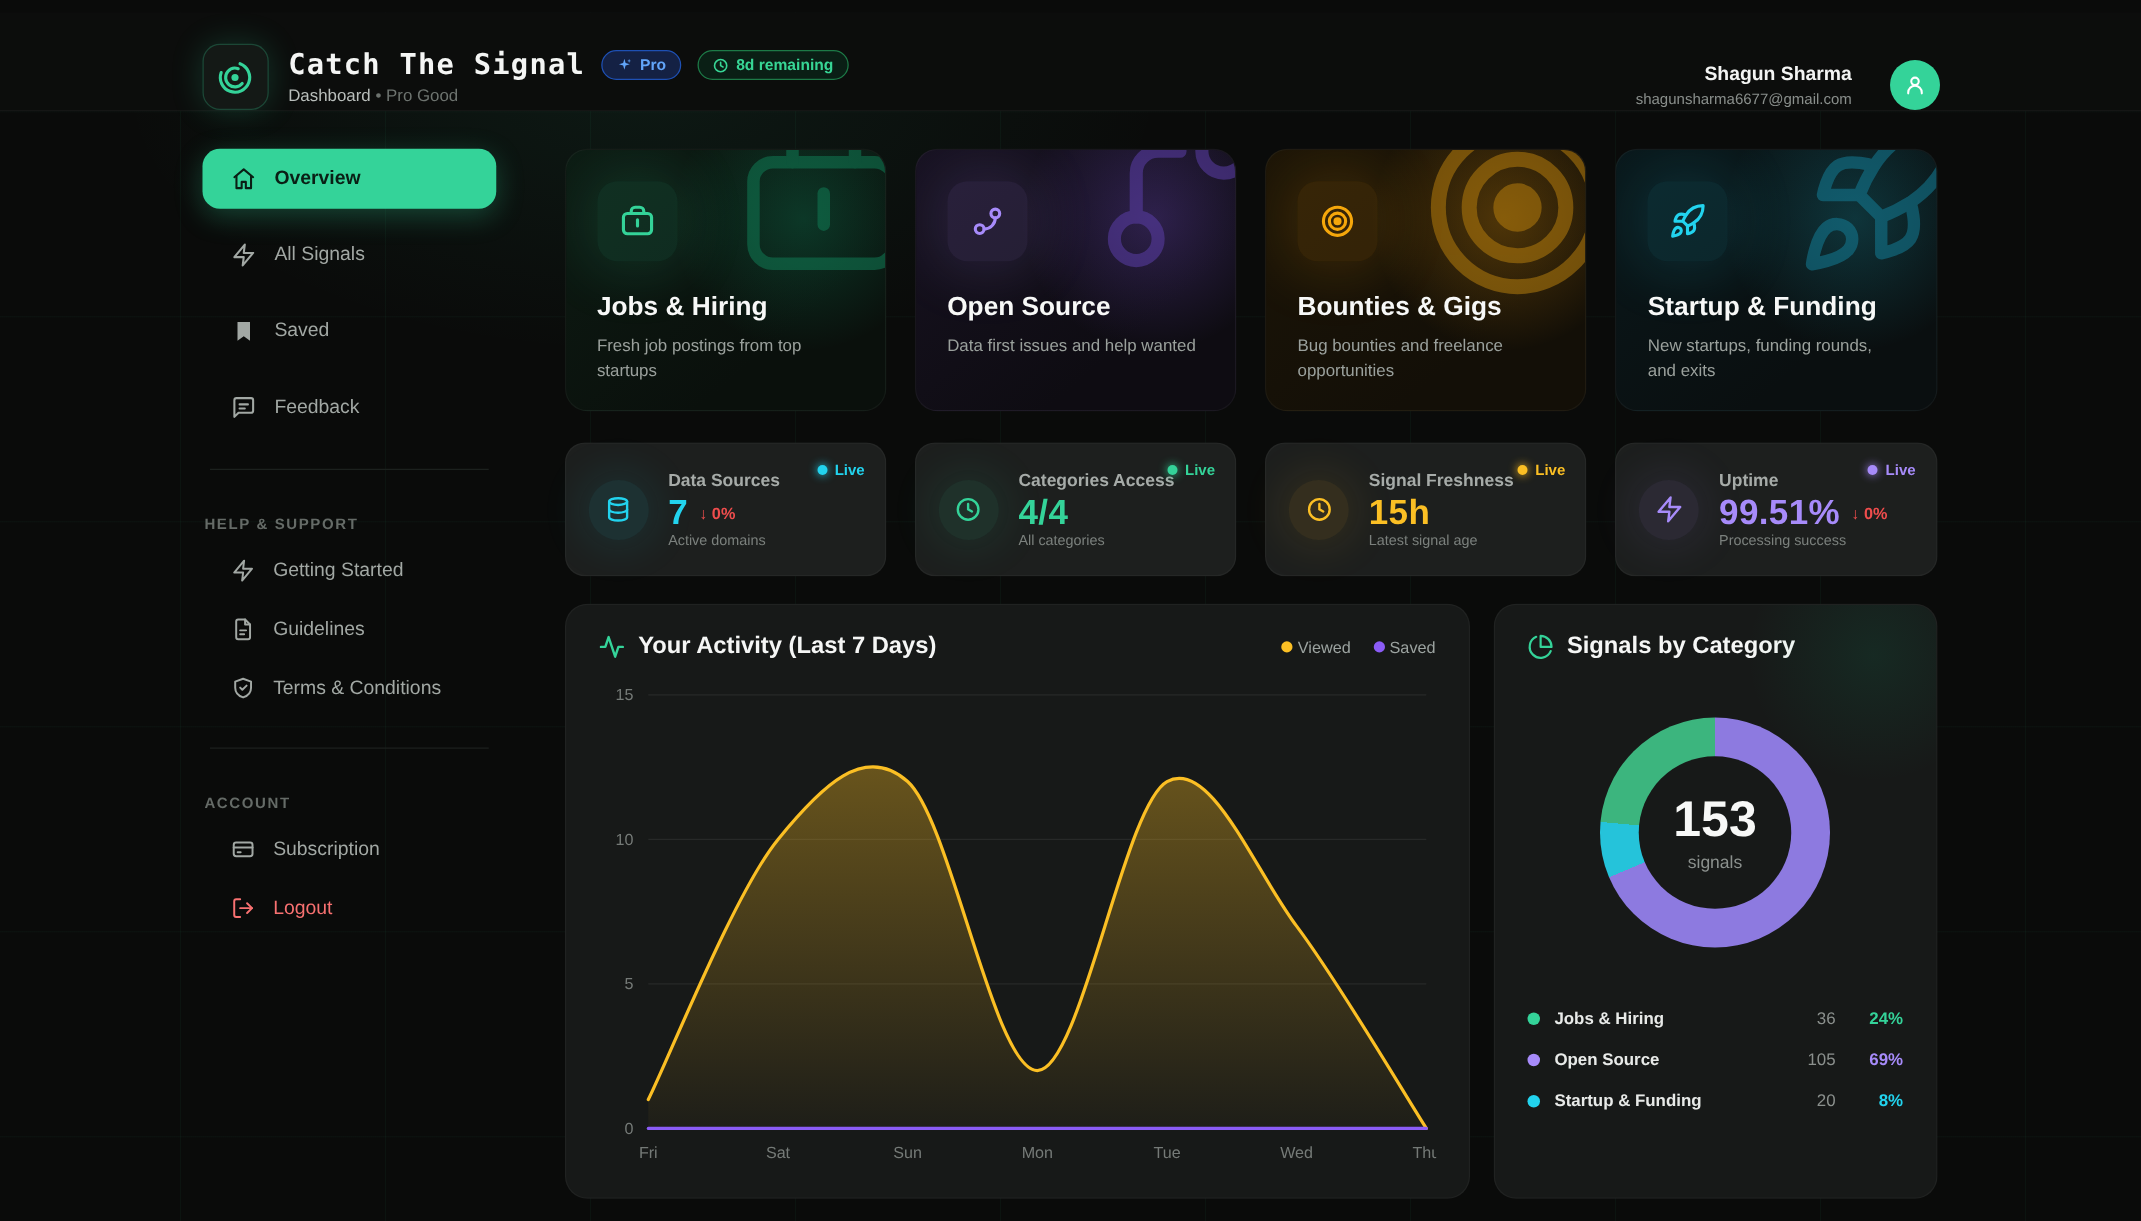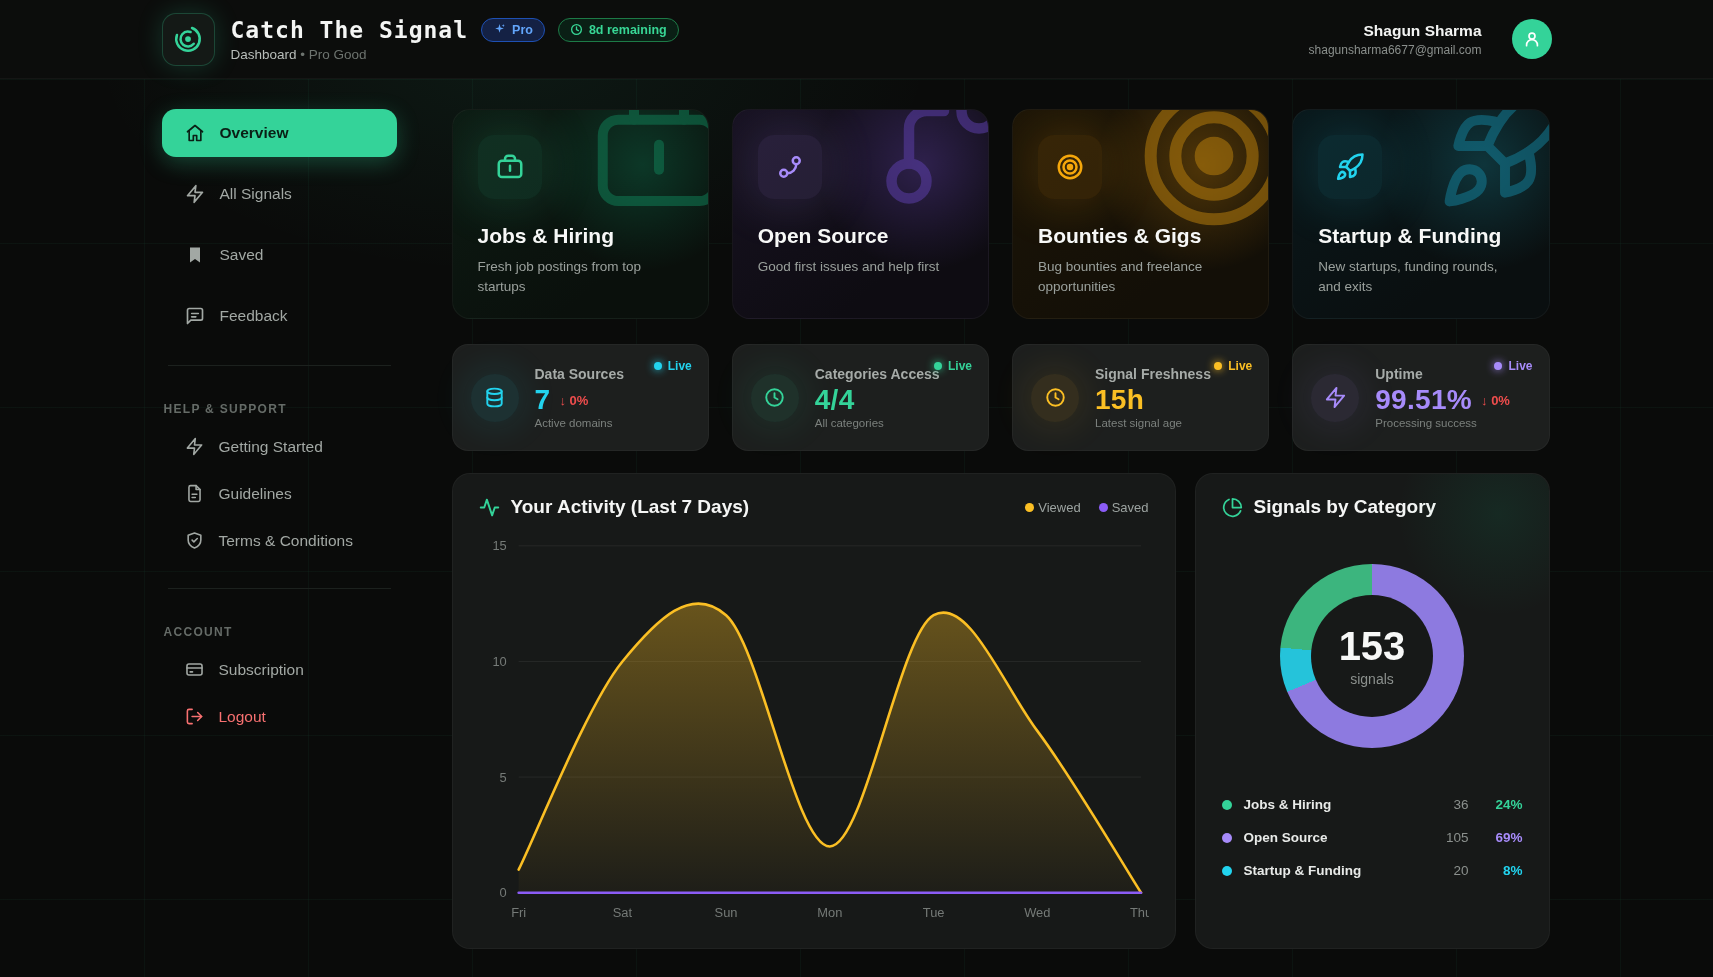--- a/index.html
+++ b/index.html
@@ -15,21 +15,21 @@
       radial-gradient(700px 360px at 30% 6%, rgba(52,211,153,0.07), transparent 60%),
       linear-gradient(rgba(52,211,153,0.045) 1px, transparent 1px),
       linear-gradient(90deg, rgba(52,211,153,0.045) 1px, transparent 1px);
     background-size:auto, 164px 164px, 164px 164px;
     background-position:0 0, -20px 79px, -20px 79px;
   }
   .container{ width:1390px; margin:0 auto; }
 
   
   header{ height:79px; background:#0c0d0c; border-bottom:1px solid rgba(255,255,255,0.04); position:relative; z-index:2;}
-  .header-inner{ height:100%; display:flex; align-items:center; justify-content:space-between; }
+  .header-inner{ height:100%; display:flex; align-items:flex-end; justify-content:space-between;margin-top:10px; }
   .header-left{ display:flex; align-items:center; gap:16px; }
   .logo{ width:53px; height:53px; border-radius:14px; background:#141916; border:1px solid rgba(52,211,153,0.25);
     display:flex; align-items:center; justify-content:center; box-shadow:0 0 26px rgba(52,211,153,0.2); }
   .title-row{ display:flex; align-items:center; gap:13px; }
   .app-title{ font-family:"DejaVu Sans Mono","Liberation Mono",monospace; font-size:23px; font-weight:bold; color:#f4f5f4; letter-spacing:1px; }
   .badge{ display:inline-flex; align-items:center; gap:6px; border-radius:999px; padding:4px 11px; font-size:12.5px; font-weight:bold; }
   .badge-pro{ background:rgba(30,58,138,0.45); border:1px solid #1e50b4; color:#62a5fa; }
   .badge-trial{ background:rgba(6,78,48,0.28); border:1px solid #1d7a47; color:#37d695; }
   .subtitle{ margin-top:4px; font-size:13.5px; color:#b9bebb; }
   .subtitle .dim{ color:#6d736f; }
@@ -275,21 +275,21 @@
               <path d="M6 15V9a3 3 0 0 1 3-3h3"></path>
             </svg>
           <div class="cat-icon">
             <svg width="30" height="30" viewBox="0 0 24 24" fill="none" stroke="#a78bfa" stroke-width="2" stroke-linecap="round">
                 <circle cx="17" cy="7" r="2.8"></circle>
                 <circle cx="7" cy="17" r="2.8"></circle>
                 <path d="M17 9.8A7.2 7.2 0 0 1 9.8 17"></path>
               </svg>
           </div>
           <div class="cat-title">Open Source</div>
-          <div class="cat-desc">Good first issues and help first</div>
+          <div class="cat-desc">Data first issues and help wanted</div>
         </div>
 
         <div class="cat-card cat-amber">
           <div class="glow"></div>
           <svg class="deco" width="160" height="160" viewBox="0 0 24 24" fill="none" stroke="#b47d0e" stroke-width="1.8">
               <circle cx="12" cy="12" r="9.5"></circle>
               <circle cx="12" cy="12" r="5.8"></circle>
               <circle cx="12" cy="12" r="2" fill="#b47d0e"></circle>
             </svg>
           <div class="cat-icon">

